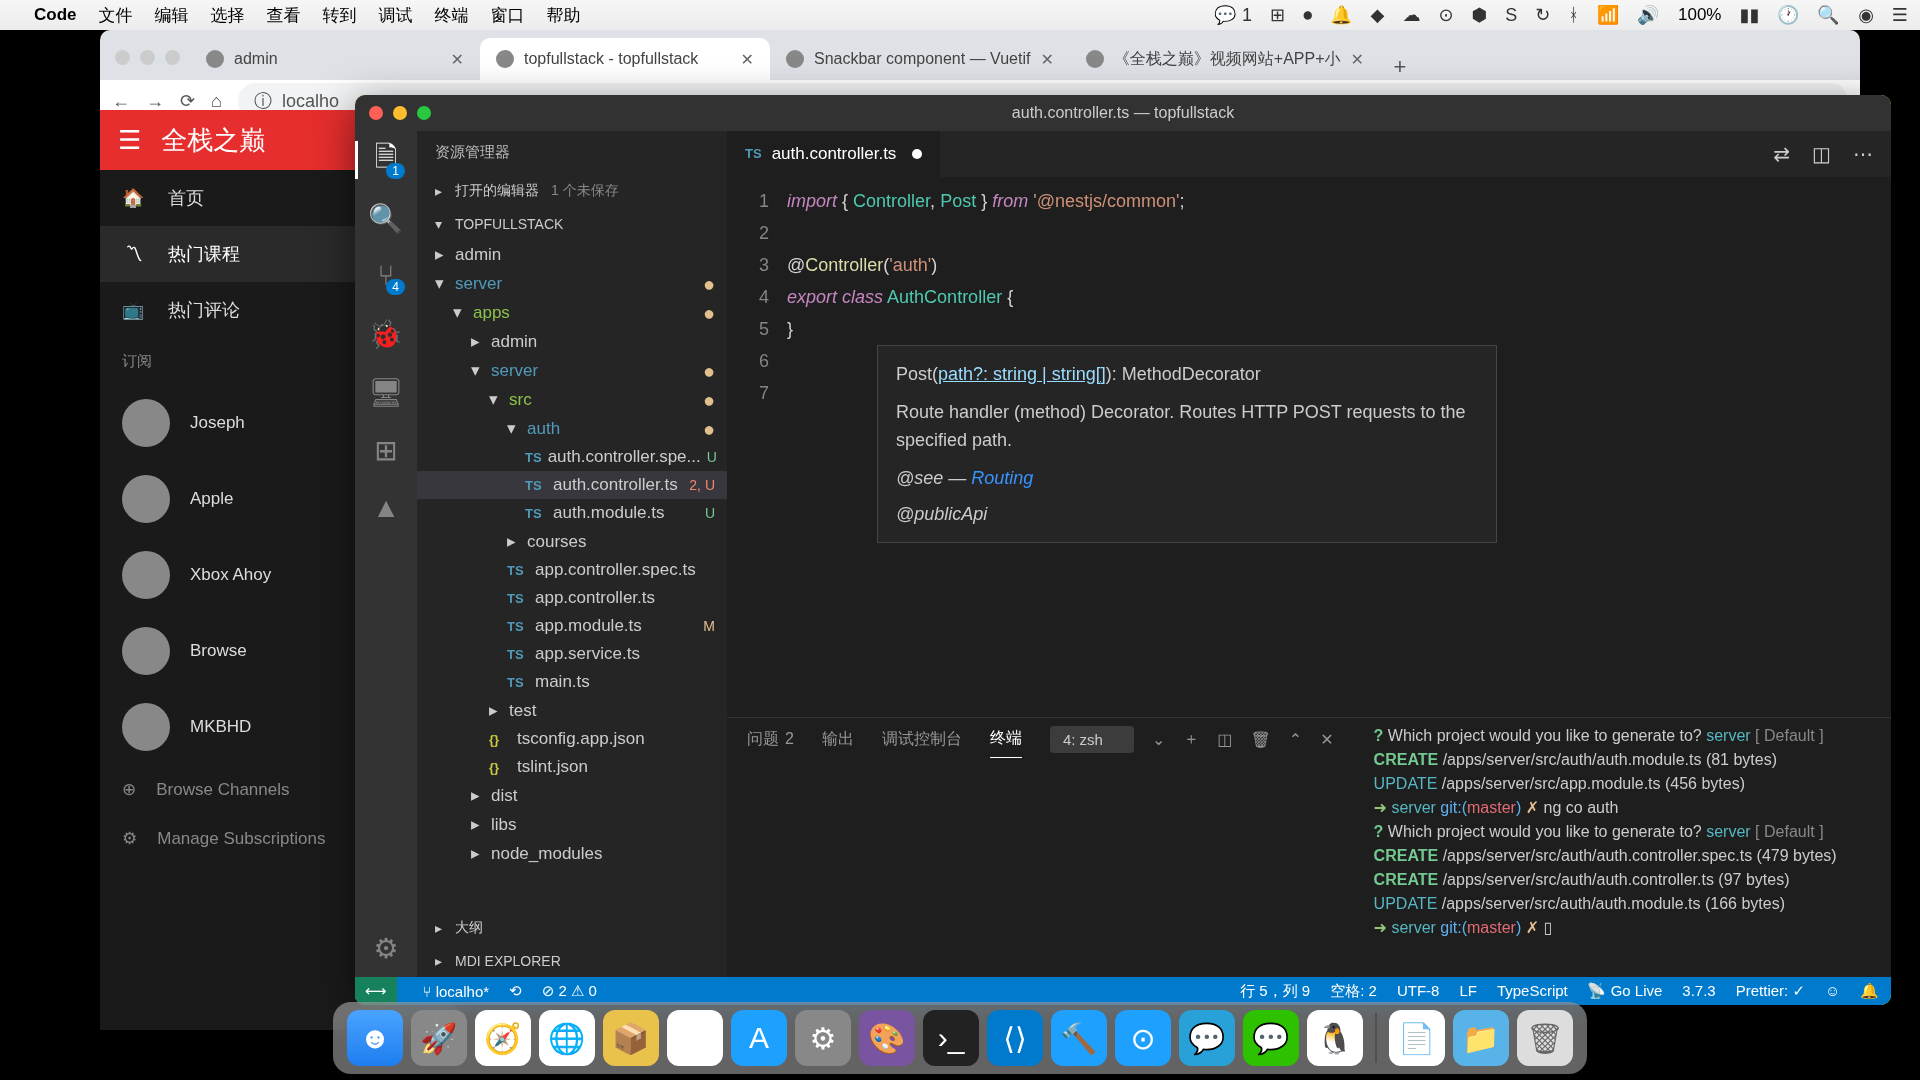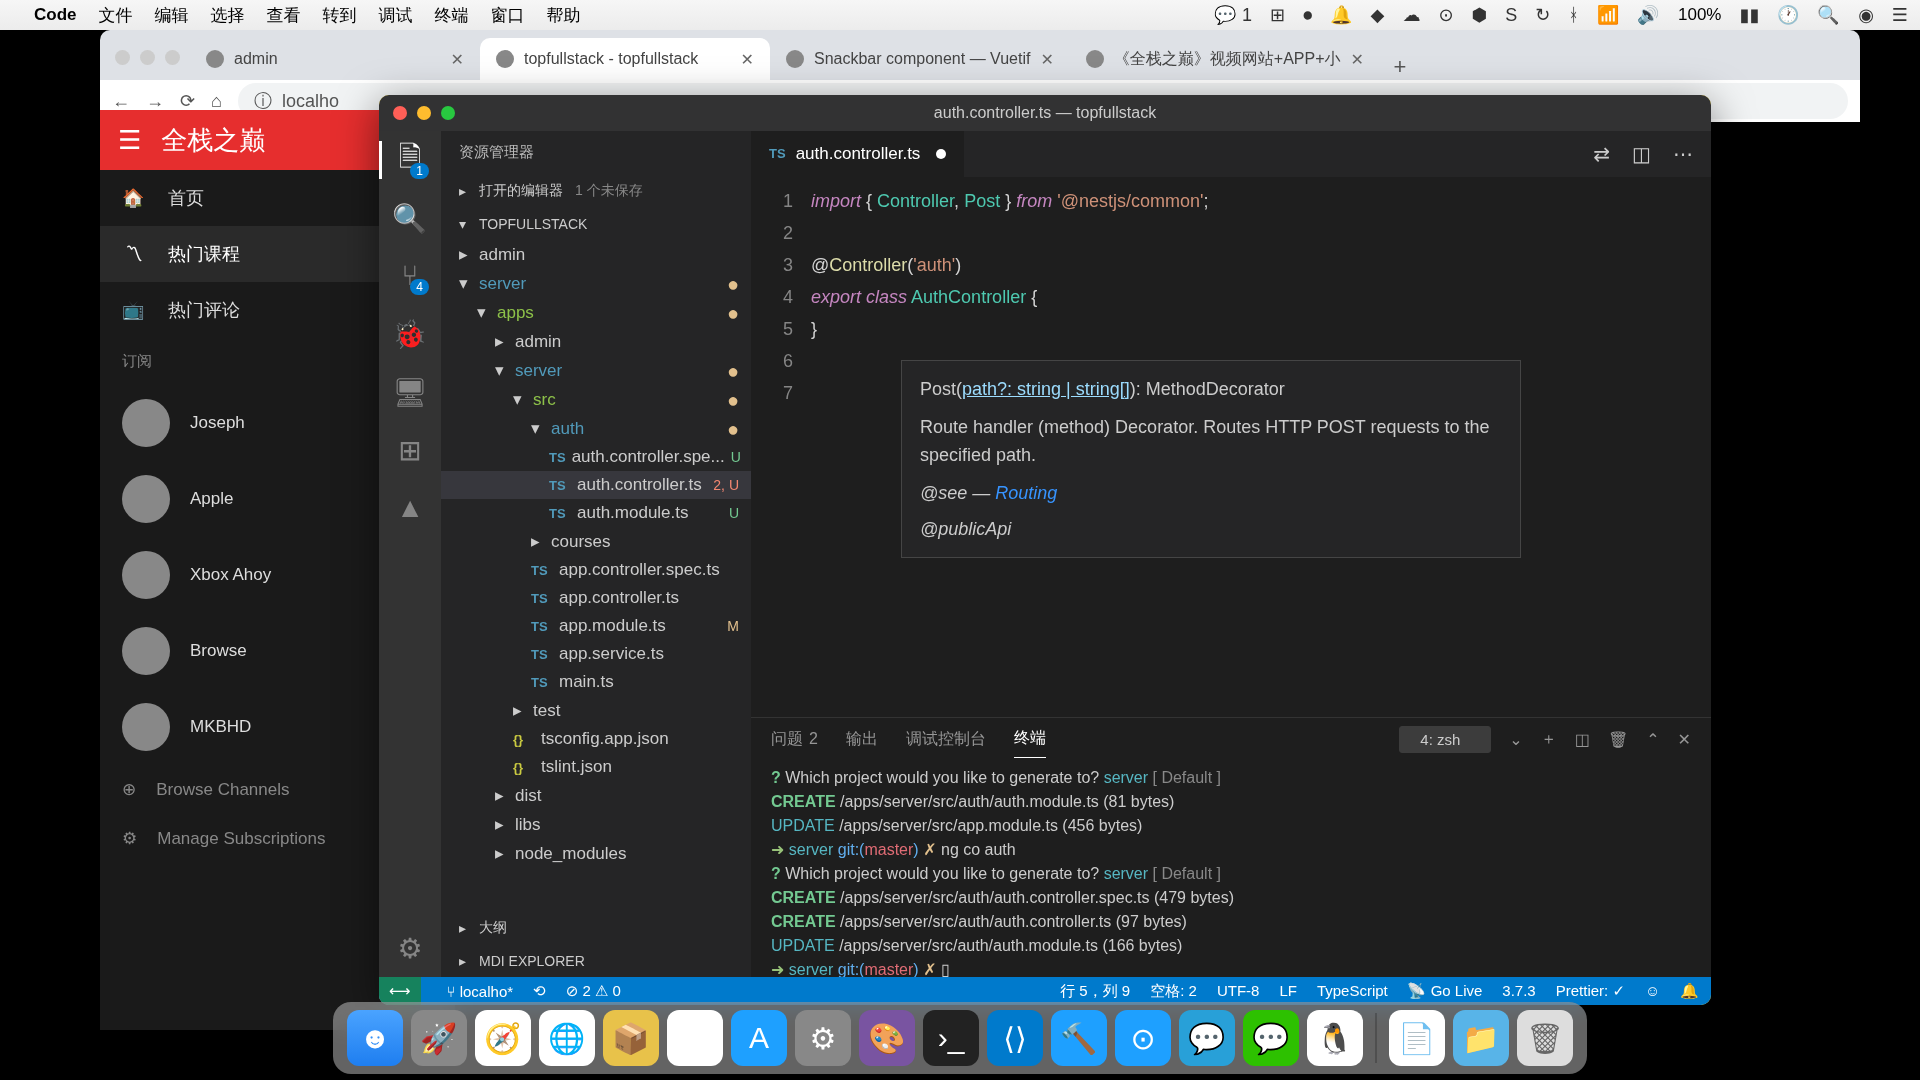--- a/index.html
+++ b/index.html
@@ -29,21 +29,21 @@
 .app-title{font-size:26px;font-weight:500;}
 .nav-item{display:flex;align-items:center;gap:22px;padding:16px 22px;font-size:18px;color:#ddd;}
 .nav-item.active{background:#2a2a2a;color:#fff;}
 .nav-icon{width:24px;text-align:center;}
 .section-label{padding:14px 22px;font-size:15px;color:#888;}
 .user-item{display:flex;align-items:center;gap:20px;padding:14px 22px;}
 .avatar{width:48px;height:48px;border-radius:50%;background:#888;}
 .user-name{font-size:17px;color:#ddd;}
 .manage-item{display:flex;align-items:center;gap:20px;padding:14px 22px;color:#888;font-size:17px;}
 
-.vscode{position:absolute;top:95px;left:355px;width:1332px;height:910px;background:#fde047;color:#ccc;display:flex;flex-direction:column;border-radius:10px;overflow:hidden;box-shadow:0 10px 40px rgba(0,0,0,.5);margin-left:24px;}
+.vscode{position:absolute;top:95px;left:355px;width:1536px;height:910px;background:#fde047;color:#ccc;display:flex;flex-direction:column;border-radius:10px;overflow:hidden;box-shadow:0 10px 40px rgba(0,0,0,.5);}
 .vscode-titlebar{height:36px;background:#323233;display:flex;align-items:center;justify-content:center;font-size:16px;color:#ccc;position:relative;}
 .vscode-traffic{position:absolute;left:14px;display:flex;gap:10px;}
 .tl-red{width:14px;height:14px;border-radius:50%;background:#ff5f57;}
 .tl-yellow{width:14px;height:14px;border-radius:50%;background:#febc2e;}
 .tl-green{width:14px;height:14px;border-radius:50%;background:#28c840;}
 .vscode-body{flex:1;display:flex;overflow:hidden;}
 .activity-bar{width:62px;background:#333333;display:flex;flex-direction:column;align-items:center;padding-top:14px;gap:28px;}
 .activity-icon{width:30px;height:30px;color:#858585;font-size:28px;display:flex;align-items:center;justify-content:center;position:relative;}
 .activity-icon.active{color:#fff;}
 .activity-icon.active::before{content:"";position:absolute;left:-16px;top:-4px;width:3px;height:38px;background:#fff;}
@@ -79,35 +79,35 @@
 .editor-actions{margin-left:auto;display:flex;align-items:center;gap:22px;padding-right:18px;color:#ccc;font-size:20px;}
 .code-area{flex:1;display:flex;font-family:Menlo,Consolas,monospace;font-size:18px;line-height:32px;padding-top:8px;position:relative;}
 .gutter{width:60px;text-align:right;color:#858585;padding-right:18px;}
 .code-lines{flex:1;position:relative;}
 .kw{color:#c586c0;font-style:italic;}
 .cls{color:#4ec9b0;}
 .str{color:#ce9178;}
 .punc{color:#d4d4d4;}
 .deco{color:#dcdcaa;}
 .code-error{text-decoration:underline wavy #f48771;}
-.signature-help{position:absolute;top:175px;left:90px;background:#252526;border:1px solid #454545;padding:14px 18px;font-size:18px;color:#ccc;width:620px;line-height:28px;}
+.signature-help{position:absolute;top:160px;left:90px;background:#252526;border:1px solid #454545;padding:14px 18px;font-size:18px;color:#ccc;width:620px;line-height:28px;}
 .sig-line{font-family:Menlo,monospace;}
 .sig-param{text-decoration:underline;color:#9cdcfe;}
 .sig-desc{margin-top:10px;color:#ccc;}
 .sig-see{margin-top:10px;font-style:italic;}
 .sig-link{color:#3794ff;}
 .sig-api{font-style:italic;margin-top:8px;}
 
-.panel{height:260px;border-top:1px solid #333;display:flex;flex-direction:column;}
+.panel{height:260px;border-top:1px solid #333;display:flex;flex-direction:row;}
 .panel-tabs{height:42px;display:flex;align-items:center;padding:0 20px;gap:28px;font-size:16px;color:#969696;}
 .panel-tab{padding:8px 0;cursor:pointer;}
 .panel-tab.active{color:#fff;border-bottom:1px solid #fff;}
 .problem-count{margin-left:6px;color:#969696;}
 .panel-actions{margin-left:auto;display:flex;align-items:center;gap:18px;}
-.terminal-select{background:#3c3c3c;border:1px solid #3c3c3c;color:#ccc;padding:4px 30px 4px 20px;font-size:15px;border-radius:3px;}
+.terminal-select{background:#3c3c3c;border:1px solid #3c3c3c;color:#ccc;padding:4px 30px 4px 12px;font-size:15px;border-radius:3px;}
 .terminal-body{flex:1;padding:6px 20px;font-family:Menlo,monospace;font-size:16px;line-height:24px;color:#ccc;overflow:hidden;}
 .t-green{color:#73c991;font-weight:600;}
 .t-yellow{color:#e2c08d;}
 .t-cyan{color:#56b6c2;}
 .t-blue{color:#61afef;}
 .t-red{color:#e06c75;}
 .t-gray{color:#888;}
 .t-prompt{color:#98c379;}
 
 .statusbar{height:28px;background:#007acc;display:flex;align-items:center;font-size:15px;color:#fff;padding:0 12px;gap:20px;}

